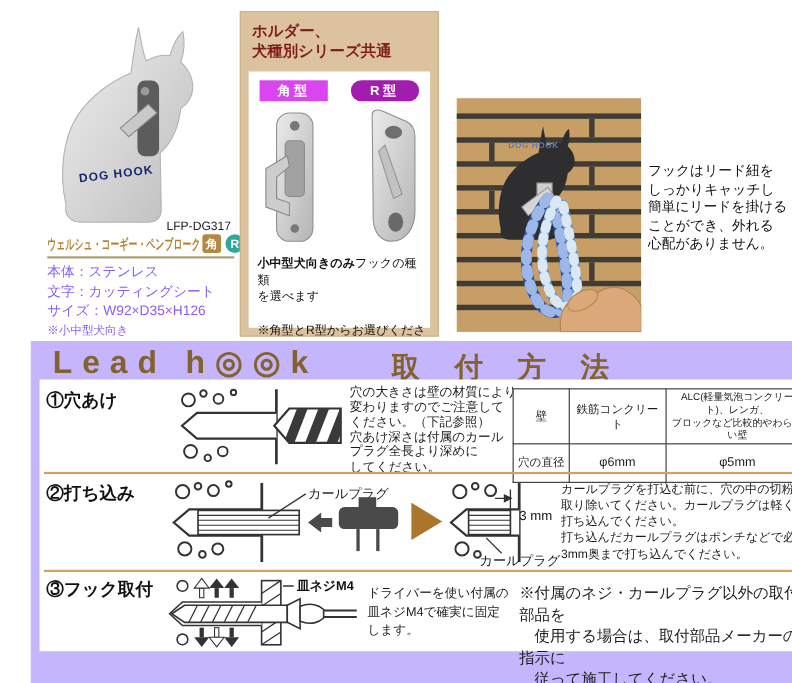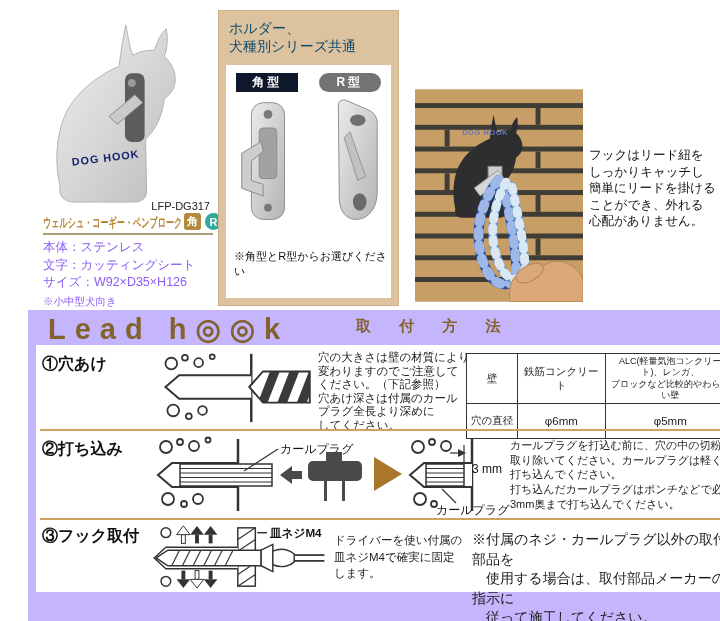--- a/index.html
+++ b/index.html
@@ -15,39 +15,39 @@
               transform:scaleX(0.62);transform-origin:0 50%;}
   .badge-sq{display:inline-flex;align-items:center;justify-content:center;width:17px;height:17px;
             background:#b3893f;color:#fff;font-size:11px;font-weight:bold;border-radius:3px;margin-left:3px;}
   .badge-r{display:inline-flex;align-items:center;justify-content:center;width:17px;height:17px;
            background:#2fa79a;color:#fff;font-size:11px;font-weight:bold;border-radius:50%;margin-left:4px;}
   .title-rule{left:43px;top:233px;width:170px;height:2px;background:#ac9e72;}
   .specs{left:43px;top:239px;width:175px;font-size:12.5px;line-height:1.4;color:#8b5cf6;}
   .specs .small{font-size:10.5px;margin-top:2px;}
   
   .holder-panel{left:218px;top:10px;width:181px;height:296px;background:#dcc29e;border:1px solid #cbb288;box-sizing:border-box;}
-  .holder-title{position:absolute;left:10px;top:8px;font-size:14px;font-weight:normal;color:#0c4a6e;
+  .holder-title{position:absolute;left:10px;top:8px;font-size:14px;font-weight:bold;color:#7f1d1d;
                 white-space:pre-line;line-height:1.3;}
   .holder-inner{position:absolute;left:7px;right:7px;top:54px;bottom:7px;background:#fff;}
   .holder-labels{position:absolute;left:0;top:8px;width:100%;display:flex;justify-content:space-around;}
-  .lab-sq{width:62px;height:19px;background:#0f172a;color:#fff;font-size:12px;font-weight:bold;
+  .lab-sq{width:62px;height:19px;background:#d946ef;color:#fff;font-size:12px;font-weight:bold;
           display:flex;align-items:center;justify-content:center;letter-spacing:3px;}
-  .lab-r{width:62px;height:19px;background:#737373;color:#fff;font-size:12px;font-weight:bold;
+  .lab-r{width:62px;height:19px;background:#a21caf;color:#fff;font-size:12px;font-weight:bold;
          display:flex;align-items:center;justify-content:center;letter-spacing:3px;border-radius:10px;}
   .holder-hooks{position:absolute;left:0;top:32px;width:100%;display:flex;justify-content:space-around;}
   .holder-desc{position:absolute;left:8px;right:4px;top:168px;font-size:11px;line-height:1.35;color:#111;}
   .holder-desc p{margin:0;white-space:pre-line;}
   .holder-desc .note{margin-top:16px;}
   
   .photo{left:415px;top:89px;}
   .photo-caption{left:589px;top:147px;width:132px;font-size:12.5px;line-height:1.32;color:#111;white-space:pre-line;}
   
   .install-band{left:0;top:310px;width:720px;height:311px;background:#c4b5fd;margin-left:28px;}
   .lh-logo{position:absolute;left:20px;top:2px;font-size:29px;font-weight:bold;color:#83622e;letter-spacing:9px;}
-  .lh-heading{position:absolute;left:328px;top:7px;font-size:15px;font-weight:bold;color:#83622e;letter-spacing:12px;}
+  .lh-heading{position:absolute;left:328px;top:7px;font-size:26px;font-weight:bold;color:#83622e;letter-spacing:12px;}
   .install-box{position:absolute;left:8px;top:35px;width:700px;height:247px;background:#fff;border-radius:0 0 16px 0;}
   .step-title{position:absolute;left:6px;font-size:16px;font-weight:bold;color:#111;}
   .divider{position:absolute;left:4px;width:692px;height:2px;background:#cfa262;}
   .s1-text{position:absolute;left:282px;top:6px;font-size:11.5px;line-height:1.18;white-space:pre-line;}
   .s2-text{position:absolute;left:474px;top:93px;font-size:11px;line-height:1.33;white-space:pre-line;}
   .s3-text{position:absolute;left:298px;top:187px;font-size:11.5px;line-height:1.45;white-space:pre-line;}
   .s3-note{position:absolute;left:436px;top:185px;font-size:14px;line-height:1.4;white-space:pre-line;}
   table.holes{position:absolute;left:430px;top:8px;border-collapse:collapse;background:#fff;}
   table.holes td{border:1.5px solid #333;text-align:center;vertical-align:middle;padding:2px 3px;}
   td.c1{width:48px;font-size:10.5px;}
@@ -119,20 +119,22 @@
         </svg>
         <svg width="70" height="132" viewBox="0 0 72 132">
           <path d="M24,6 C24,2 28,0 33,2 L56,12 C62,15 64,20 64,26 L64,96 C64,112 55,124 42,124
                    C32,124 26,116 25,104 Z" fill="url(#gM1)" stroke="#8d8d8d"></path>
           <ellipse cx="44" cy="22" rx="8" ry="6" fill="#6f6f6f"></ellipse>
           <path d="M36,34 L52,80 L44,84 L30,40 Z" fill="#c2c2c2" stroke="#949494"></path>
           <ellipse cx="46" cy="106" rx="7" ry="9" fill="#696969"></ellipse>
         </svg>
       </div>
       <div class="holder-desc">
+        <p><b>小中型犬向きのみ</b><span>フックの種類
+を選べます</span></p>
         <div class="note">※角型とR型からお選びください</div>
       </div>
     </div>
   </div>
 
   <svg class="abs photo" width="168" height="213" viewBox="0 0 170 215">
     <rect x="0" y="0" width="170" height="215" fill="#c79e66"></rect>
     <g fill="#3f3d36">
       <rect x="0" y="14" width="170" height="5"></rect>
         <rect x="0" y="36" width="170" height="5"></rect>

